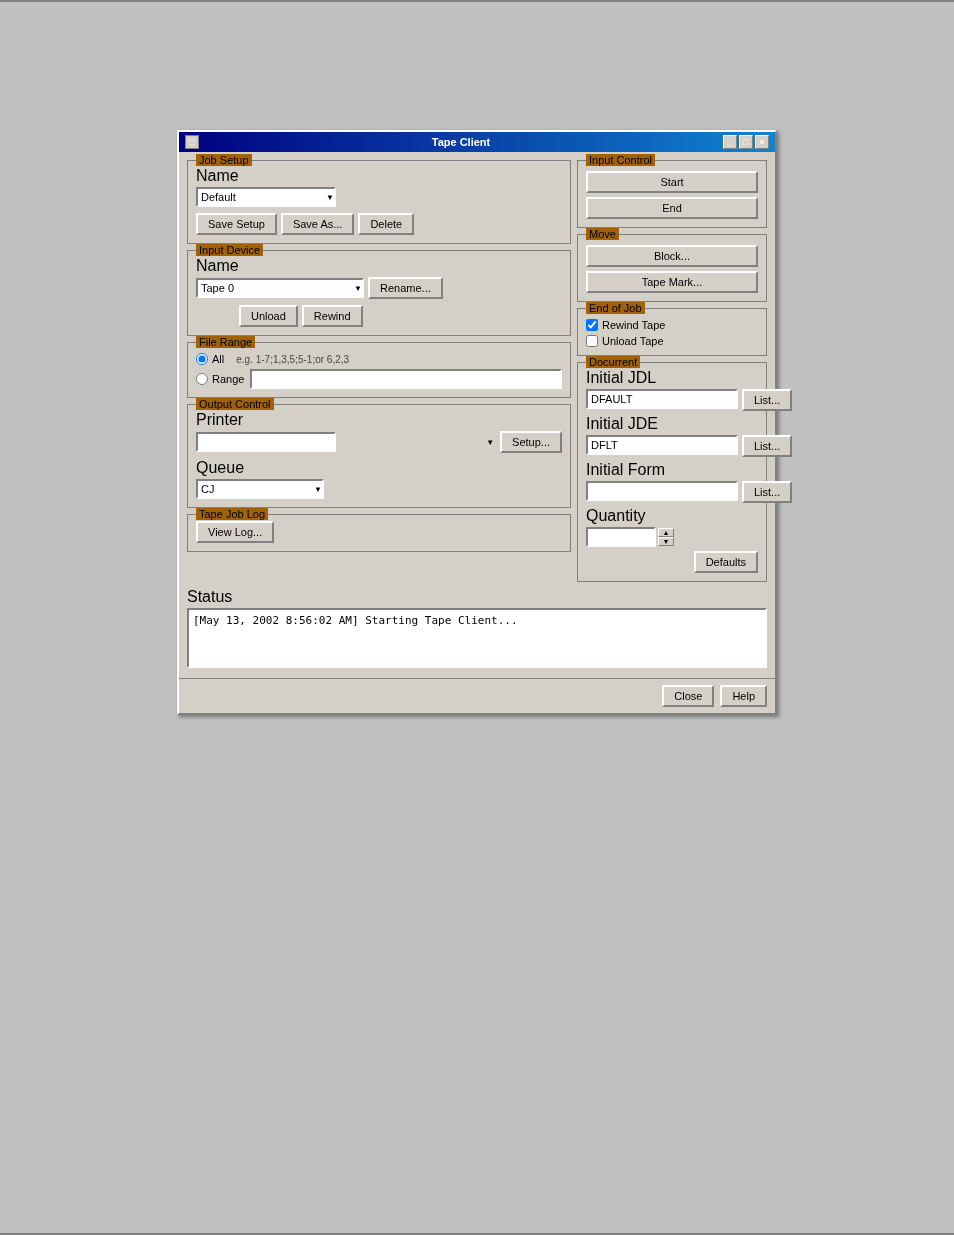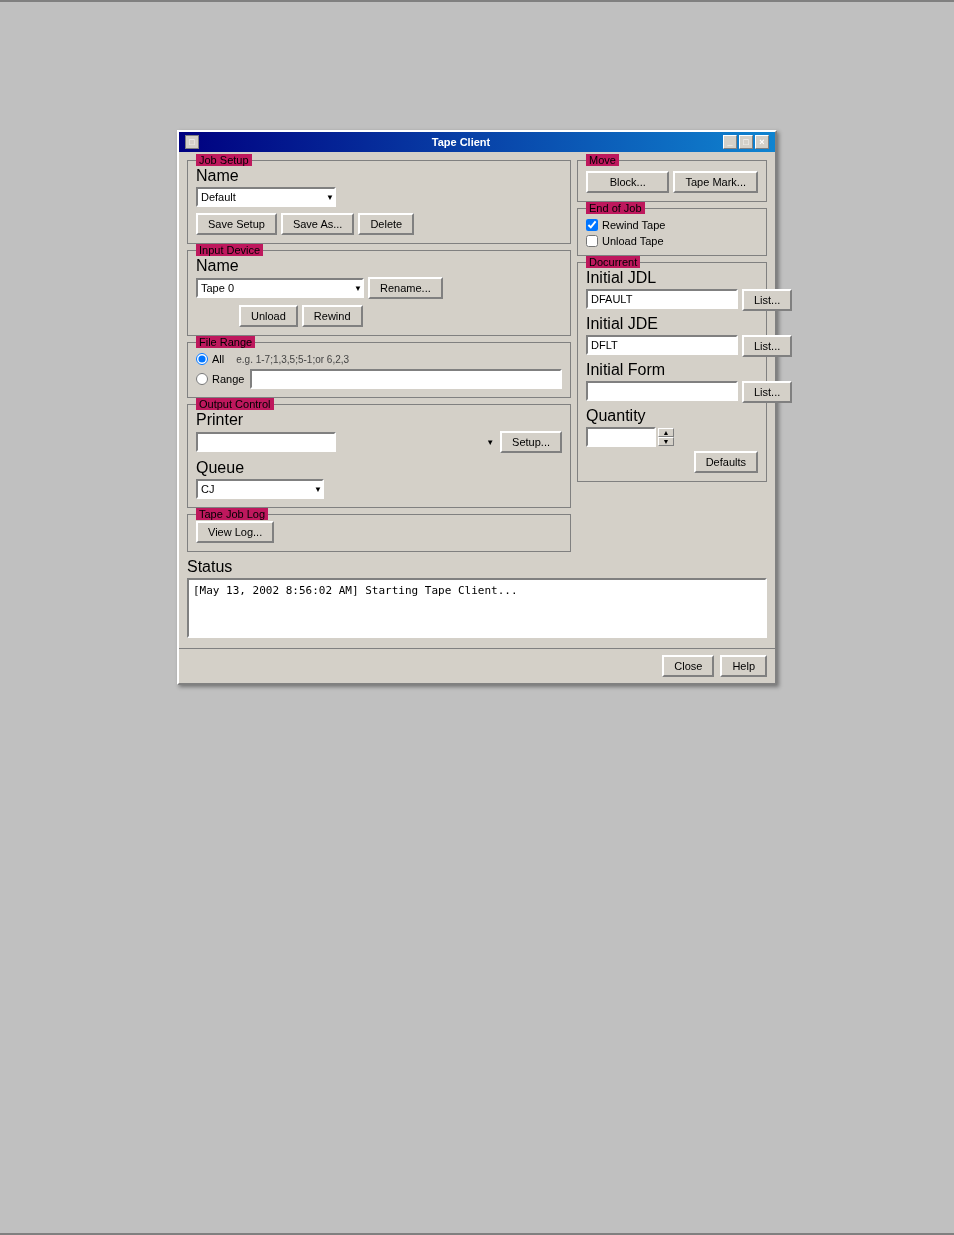--- a/index.html
+++ b/index.html
@@ -86,21 +86,21 @@
       border: 1px solid #808080;
       border-top: 1px solid #808080;
       padding: 6px 8px 8px 8px;
       position: relative;
       background: #d4d0c8;
     }
     .group-label {
       position: absolute;
       top: -7px;
       left: 8px;
-      background: #be185d;
+      background: #a16207;
       padding: 0 3px;
       font-size: 11px;
       color: #000;
     }
     .field-label {
       font-size: 16px;
       color: #000;
       margin-bottom: 2px;
     }
     .win-select {
@@ -369,24 +369,31 @@
 
         <div class="group-box">
           <span class="group-label">Tape Job Log</span>
           <button class="win-btn">View Log...</button>
         </div>
 
       </div>
 
       <div class="right-col">
 
+        <div class="group-box">
+          <span class="group-label">Input Control</span>
+          <div style="display:flex; flex-direction:column; gap:4px; margin-top:4px;">
+            <button class="win-btn" style="width:100%;">Start</button>
+            <button class="win-btn" style="width:100%;">End</button>
+          </div>
+        </div>
 
         <div class="group-box">
           <span class="group-label">Move</span>
-          <div style="display:flex; flex-direction:row; gap:4px; margin-top:4px;">
+          <div style="display:flex; flex-direction:column; gap:4px; margin-top:4px;">
             <button class="win-btn" style="width:100%;">Block...</button>
             <button class="win-btn" style="width:100%;">Tape Mark...</button>
           </div>
         </div>
 
         <div class="group-box">
           <span class="group-label">End of Job</span>
           <div class="checkbox-item">
             <input type="checkbox" checked="" style="">
             <span>Rewind Tape</span>

